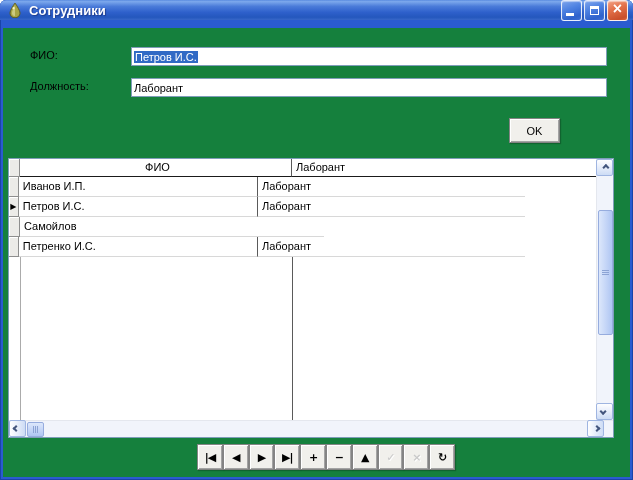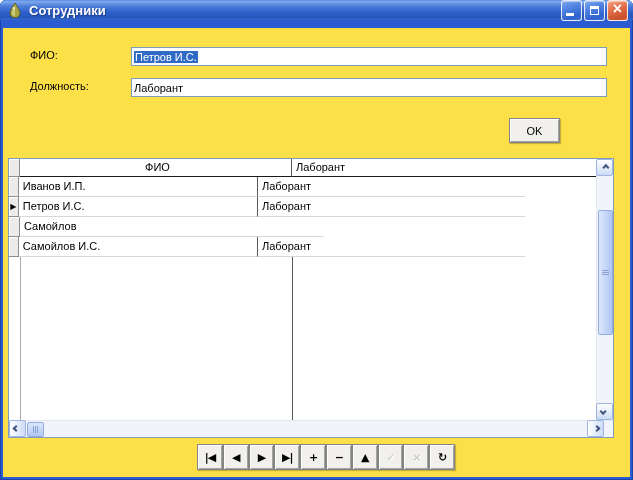--- a/index.html
+++ b/index.html
@@ -18,21 +18,21 @@
   .tb-btn{width:21px;height:21px;border:1px solid rgba(255,255,255,.85);border-radius:3px;margin-left:2px;
     display:flex;align-items:center;justify-content:center;position:relative;
     background:linear-gradient(160deg,#7FA5EC 0%,#4E82E2 40%,#2F62CC 80%,#3E6FD4 100%);
     box-shadow:inset 0 1px 1px rgba(255,255,255,.5);}
   .tb-btn.close{background:linear-gradient(160deg,#F2A285 0%,#E3714A 40%,#C94F2B 85%,#D9653C 100%);}
   .glyph-min{width:8px;height:3px;background:#fff;position:absolute;left:4px;bottom:4px;}
   .glyph-max{width:9px;height:9px;border:1px solid #fff;border-top:3px solid #fff;}
   .glyph-close{color:#fff;font-size:16px;font-weight:bold;line-height:1;margin-top:-2px;}
 
   
-  .client{position:absolute;left:3px;right:3px;top:28px;bottom:3px;background:#fde047;}
+  .client{position:absolute;left:3px;right:3px;top:28px;bottom:3px;background:#15803d;}
 
   .lbl{position:absolute;white-space:nowrap;}
   .edit{position:absolute;background:#fff;border:1px solid #7F9DB9;height:19px;line-height:17px;
         padding:1px 2px;white-space:nowrap;overflow:hidden;}
   .sel{background:#316AC5;color:#fff;padding:0 1px;}
 
   .btn3d{background:#F1F0EC;border:1px solid #848484;
     box-shadow:inset 1px 1px 0 #fff,inset -1px -1px 0 #A3A3A3,1px 1px 1px rgba(0,0,0,.22);
     display:flex;align-items:center;justify-content:center;cursor:default;}
   .ok-btn{position:absolute;left:506px;top:90px;width:51px;height:25px;font-size:11px;}
@@ -140,21 +140,21 @@
               <div class="ind-cell">▶</div>
               <div class="cell c1">Петров И.С.</div>
               <div class="cell c2">Лаборант</div>
             </div>
             <div class="grid-row" style="top: 58px;">
               <div class="ind-cell"></div>
               <div class="cell c2">Самойлов</div>
             </div>
             <div class="grid-row" style="top: 78px;">
               <div class="ind-cell"></div>
-              <div class="cell c1">Самойлов И.С.</div>
+              <div class="cell c1">Петренко И.С.</div>
               <div class="cell c2">Лаборант</div>
             </div>
           </div>
 
         <div class="vscroll">
           <span class="sbtn" style="left:-1px;top:0;">
               <i class="chev up"></i>
             </span>
           <span class="vthumb">
               <i></i>

